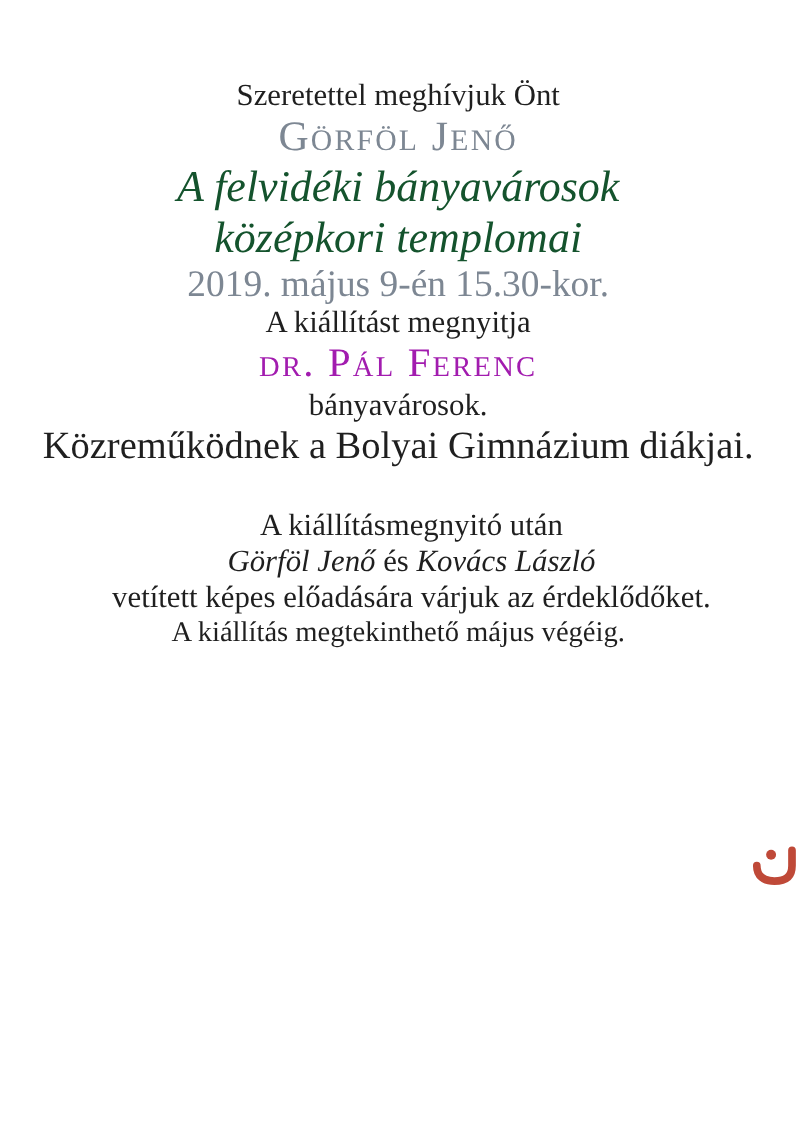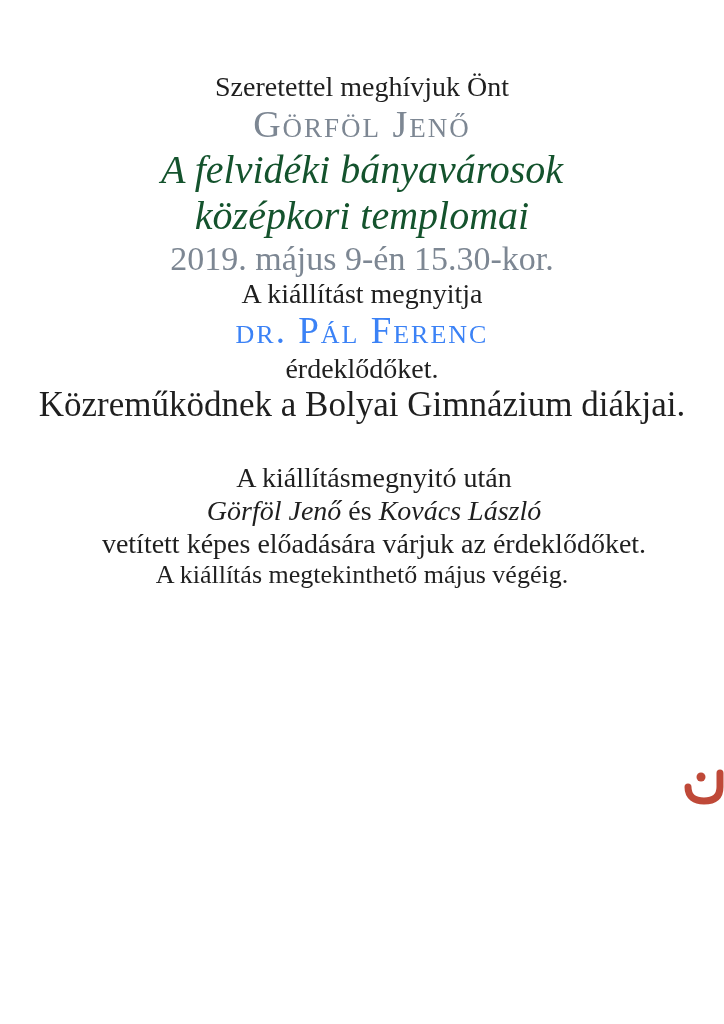--- a/index.html
+++ b/index.html
@@ -53,21 +53,21 @@
     margin-top: 16px;
     font-size: 28px;
     line-height: 1.15;
   }
   .opener-name {
     margin-top: 4px;
     font-variant: small-caps;
     font-size: 37px;
     line-height: 1.15;
     letter-spacing: 2px;
-    color: #3b82f6;
+    color: #a21caf;
   }
   .opener-title {
     margin-top: 6px;
     font-size: 28px;
     line-height: 1.15;
   }
   .contributors {
     margin-top: 40px;
     font-size: 35px;
     line-height: 1.15;
@@ -108,21 +108,21 @@
     <p>középkori templomai</p>
   </div>
 
 
   <p class="datetime">2019. május 9-én 15.30-kor.</p>
 
   <p class="opening-intro">A kiállítást megnyitja</p>
 
   <p class="opener-name">dr. Pál Ferenc</p>
 
-  <p class="opener-title">érdeklődőket.</p>
+  <p class="opener-title">bányavárosok.</p>
 
   <p class="contributors">Közreműködnek a Bolyai Gimnázium diákjai.</p>
 
   <div class="after-block">
     <p>A kiállításmegnyitó után</p>
     <p>
       <span class="name-italic">Görföl Jenő</span>
       <span>és</span>
       <span class="name-italic">Kovács László</span>
     </p>

